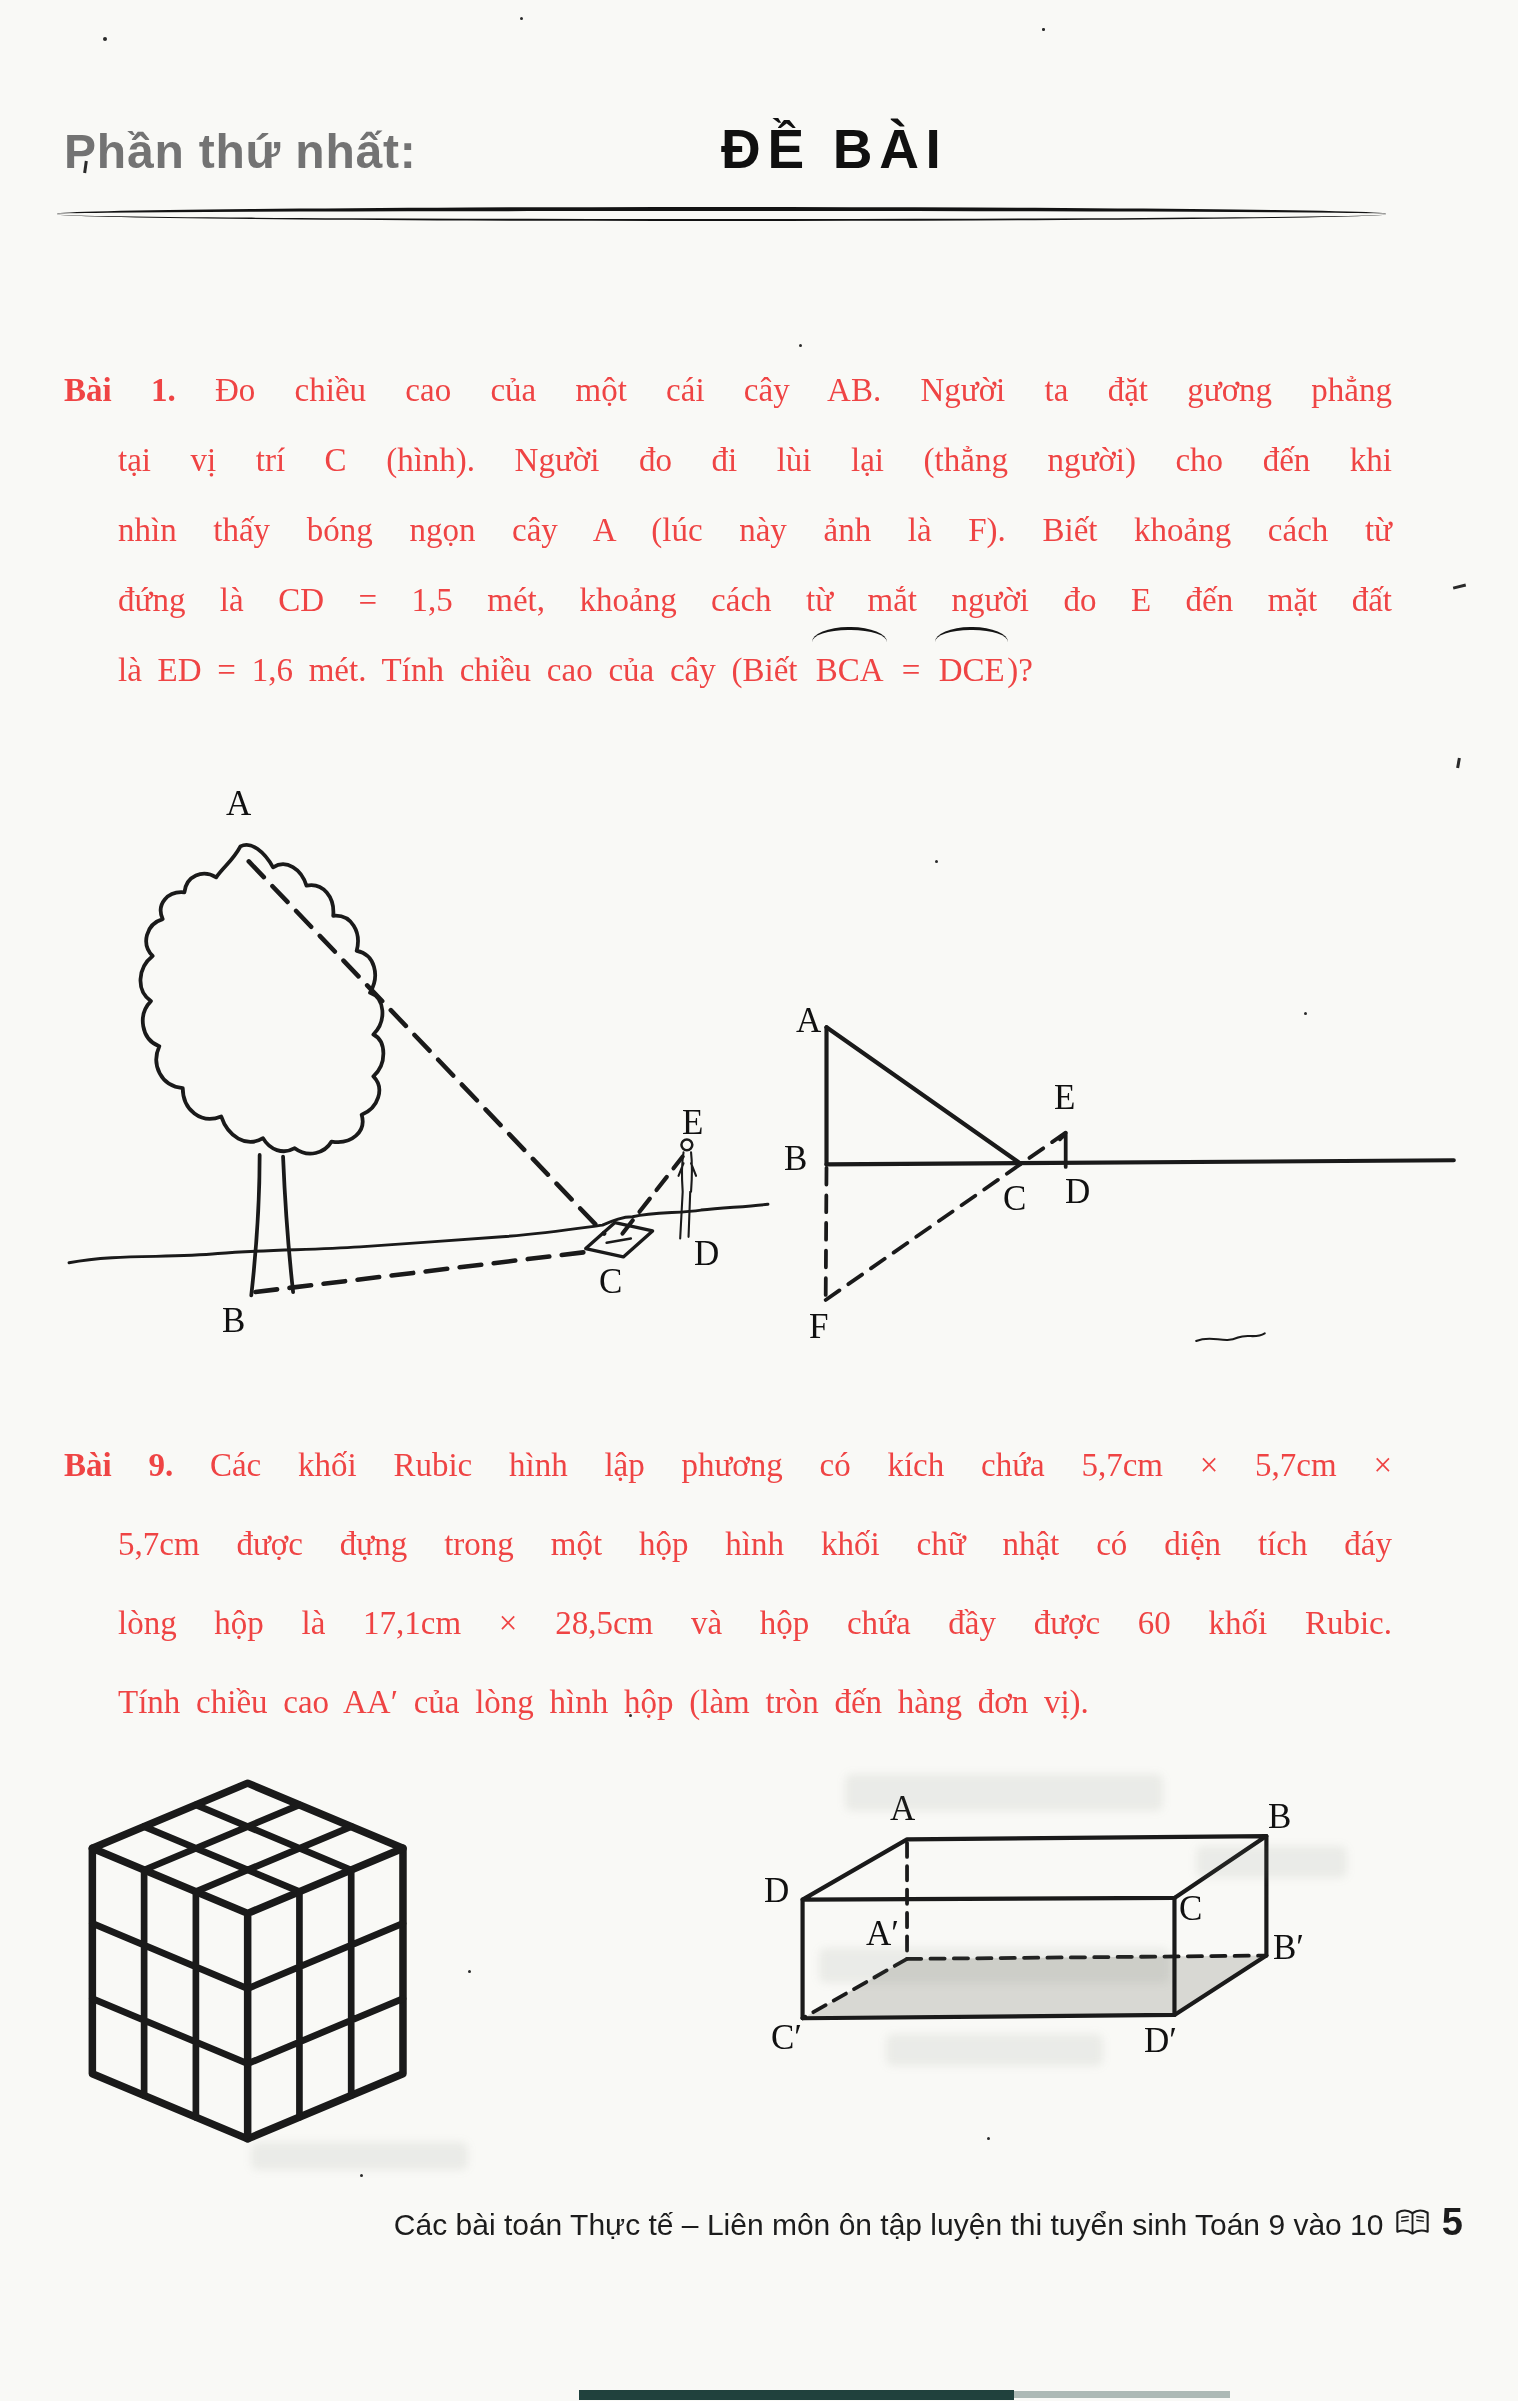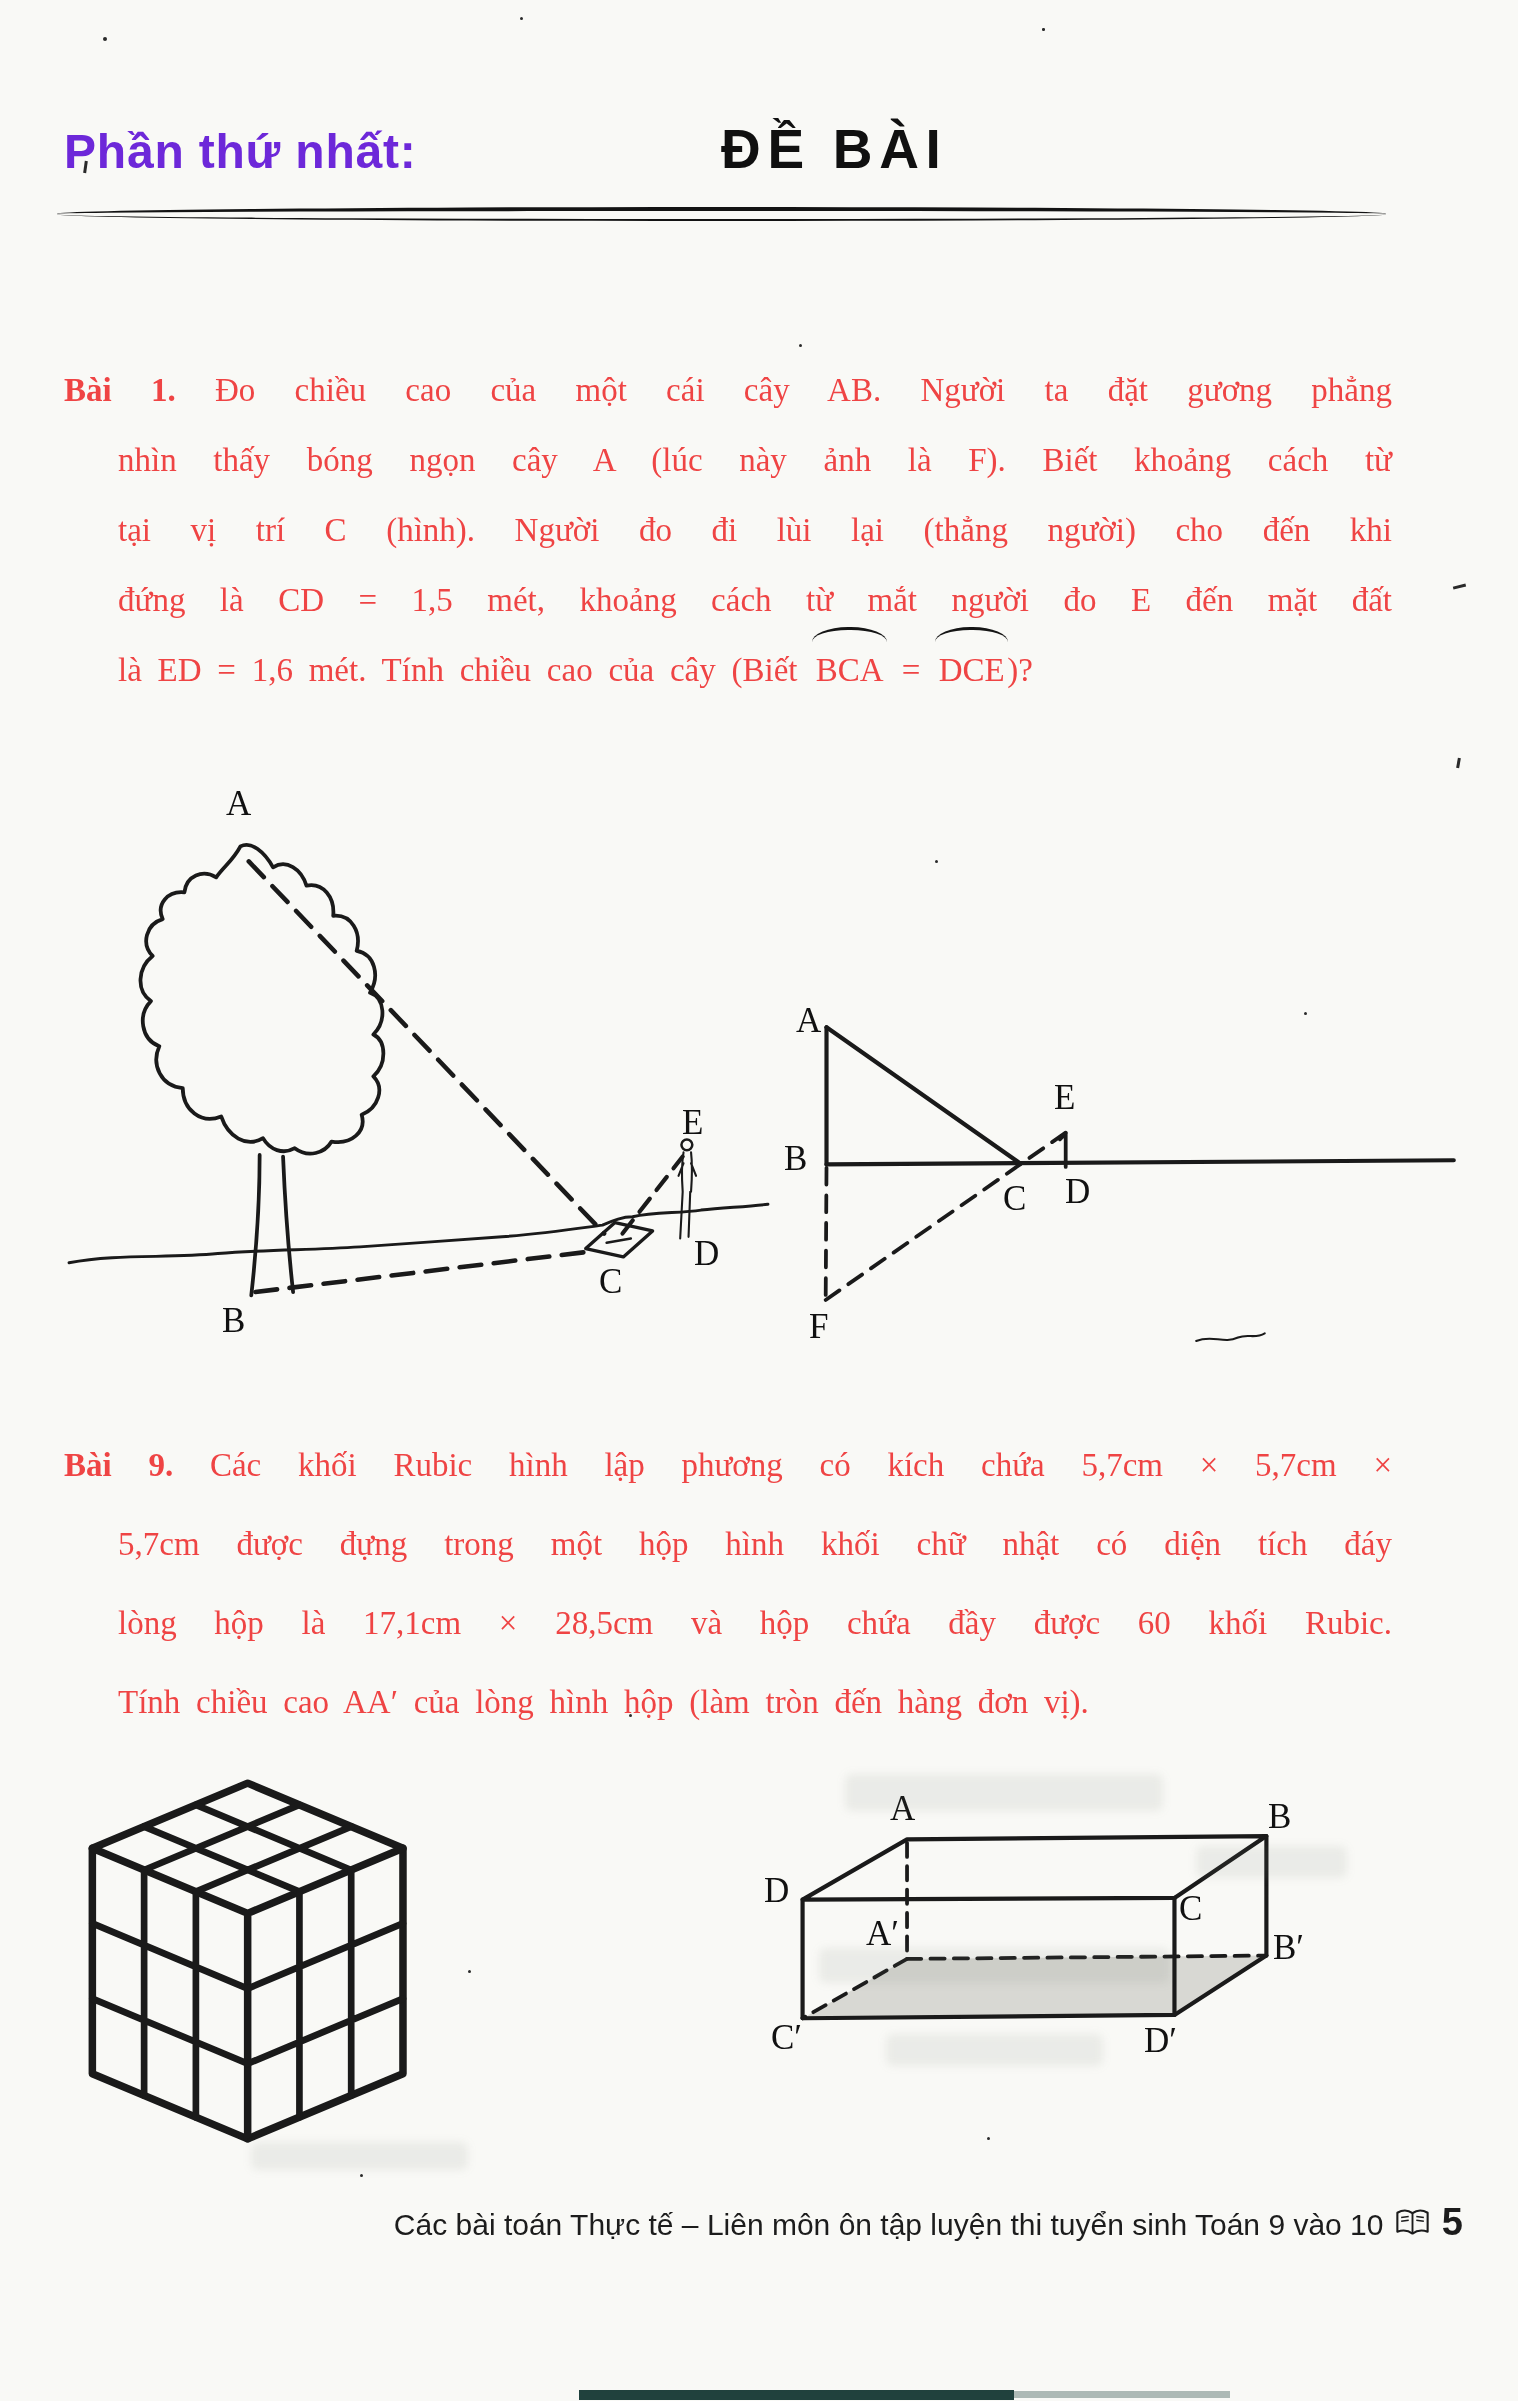--- a/index.html
+++ b/index.html
@@ -2,21 +2,21 @@
 <html style="font-size:13.4px"><head>
 <meta charset="utf-8">
 <style>
   html,body{margin:0;padding:0;}
   body{width:1518px;height:2401px;background:#ffffff;}
   #page{position:relative;width:1518px;height:2401px;background:#f9f9f6;overflow:hidden;
         font-family:"Liberation Serif", serif;color:#151515;}
 
   
   .hdr-left{position:absolute;left:64px;top:124px;font-family:"Liberation Sans",sans-serif;
-            font-weight:bold;font-size:48px;letter-spacing:0.8px;color:#6d28d9;}
+            font-weight:bold;font-size:48px;letter-spacing:0.8px;color:#737373;}
   .hdr-title{position:absolute;left:721px;top:117px;font-family:"Liberation Sans",sans-serif;
              font-weight:bold;font-size:55px;letter-spacing:6.7px;color:#101010;}
   .hdr-rule{position:absolute;left:57px;top:207px;width:1329px;height:7.5px;
             border-top:4.2px solid #131313;border-bottom:2.5px solid #131313;border-radius:50%/6.7px;}
 
   
   .para{position:absolute;left:64px;width:1328px;font-size:33px;color:#ef4444;}
   .pline{height:70px;line-height:70px;text-align:justify;text-align-last:justify;white-space:normal;}
   #p2 .pline{height:79px;line-height:79px;}
   .pline.cont{padding-left:54px;}
@@ -50,22 +50,22 @@
 <body>
 
 <div id="page">
 
   <div class="hdr-left">Phần thứ nhất:</div>
   <div class="hdr-title">ĐỀ BÀI</div>
   <div class="hdr-rule"></div>
 
   <div class="para" id="p1" style="top:355px;">
     <div class="pline"><span class="plabel">Bài 1.</span> <span>Đo chiều cao của một cái cây AB. Người ta đặt gương phẳng</span></div>
+    <div class="pline cont">tại vị trí C (hình). Người đo đi lùi lại (thẳng người) cho đến khi</div>
     <div class="pline cont">nhìn thấy bóng ngọn cây A (lúc này ảnh là F). Biết khoảng cách từ</div>
-    <div class="pline cont">tại vị trí C (hình). Người đo đi lùi lại (thẳng người) cho đến khi</div>
     <div class="pline cont">đứng là CD = 1,5 mét, khoảng cách từ mắt người đo E đến mặt đất</div>
     <div class="pline cont natural"><span>là ED = 1,6 mét. Tính chiều cao của cây (Biết</span> <span class="arc">BCA</span> <span>=</span> <span class="arc">DCE</span><span>)?</span></div>
   </div>
 
   <svg style="left:59px;top:782px;" width="719" height="602" viewBox="0 0 860 720">
 
     <path class="ink" stroke-width="4.5" d="M217 77
       C208 94 198 100 188 114 C172 104 152 112 150 132 C130 130 116 146 124 164
       C104 170 98 194 112 208 C94 222 92 250 110 262 C94 278 98 308 120 316
       C110 338 122 364 148 366 C148 392 170 410 194 400 C202 424 224 438 244 426

